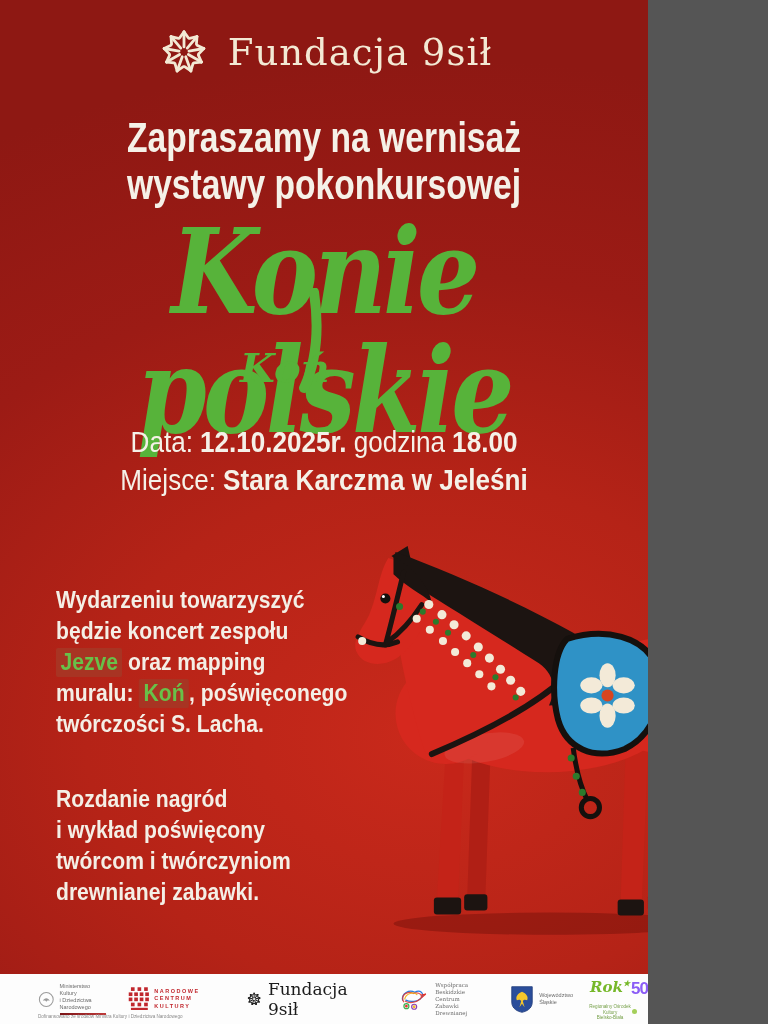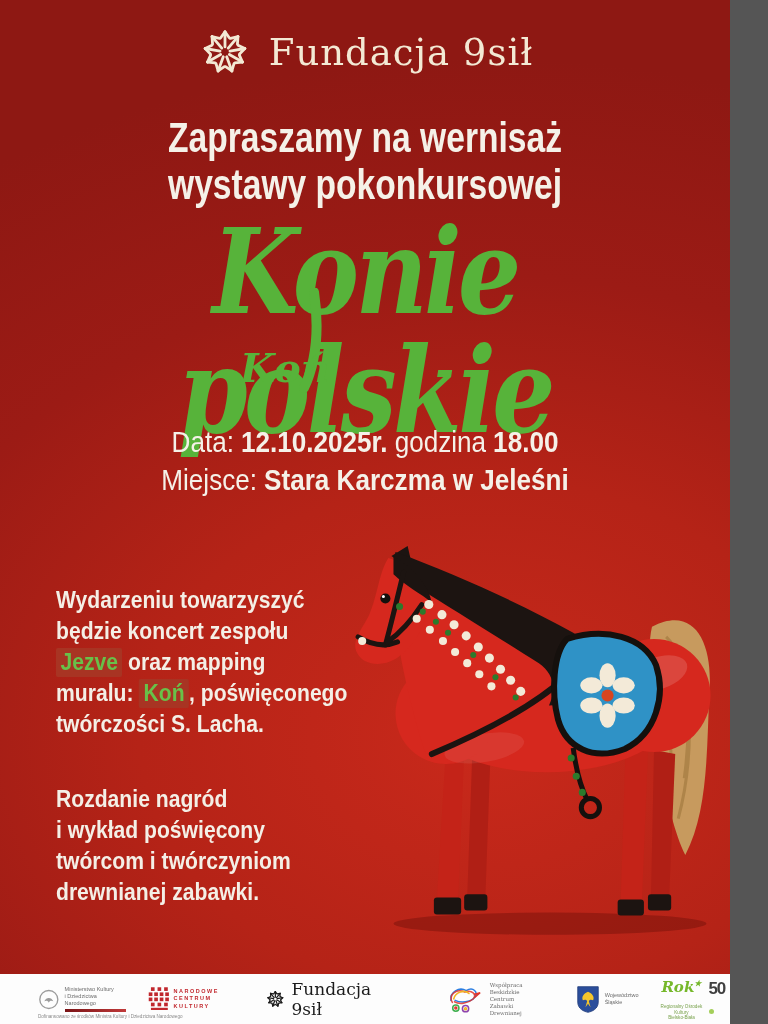--- a/index.html
+++ b/index.html
@@ -1,17 +1,17 @@
 <!DOCTYPE html>
 <html><head>
 <meta charset="utf-8">
 <style>
   html,body{margin:0;padding:0;background:#555;}
   .page{
-    position:relative;width:730px;height:1024px;overflow:hidden;
+    position:relative;width:648px;height:1024px;overflow:hidden;
     background:radial-gradient(900px 680px at 66% 72%, #c9291b 0%, #b52317 38%, #9c1b15 68%, #8e1813 100%);
     font-family:"Liberation Sans", sans-serif;
   }
   
   .brand-row{position:absolute;top:24px;left:0;right:0;display:flex;justify-content:center;align-items:center;gap:16px;color:#f3e9d4;}
   .star{width:56px;height:56px;}
   .brand-name{font-family:"DejaVu Serif", serif;font-size:37px;letter-spacing:1px;color:#f3e9d4;}
   
   .intro{position:absolute;top:114px;left:0;right:0;text-align:center;color:#f5f1e8;
     font-weight:700;font-size:42px;line-height:47px;transform:scaleX(.8);transform-origin:50% 0;letter-spacing:0;}
@@ -49,21 +49,21 @@
   .f9 .star{width:22px;height:22px;}
   .f9 .name{font-family:"DejaVu Serif", serif;font-size:17px;margin-left:6px;color:#1c1c1c;}
   .bczd{margin-left:44px;}
   .bczd .txt{margin-left:8px;font-family:"DejaVu Serif", serif;}
   .slask{margin-left:32px;}
   .slask .txt{margin-left:5px;}
   .rok{margin-left:16px;flex-direction:column;align-items:center;gap:10px;}
   .rok .brand{font-family:"DejaVu Serif", cursive;font-style:italic;font-weight:700;font-size:15px;color:#76b82a;line-height:13px;}
   .rok .brand .st{font-size:8px;vertical-align:super;}
   .rok .cap{color:#76a049;font-size:4.6px;line-height:5.5px;text-align:center;}
-  .fifty{margin-left:0;font-weight:700;font-size:17px;color:#404040;letter-spacing:-1px;}
+  .fifty{margin-left:0;font-weight:700;font-size:17px;color:#8b5cf6;letter-spacing:-1px;}
   .fifty .dot{display:inline-block;width:5px;height:5px;border-radius:50%;background:#a4cf5a;margin-left:1px;}
 </style>
 </head>
 <body>
 
 <div class="page">
 
   <div class="brand-row">
     <svg class="star" viewBox="0 0 100 100">
       <g stroke="currentColor" stroke-width="5" fill="none" stroke-linecap="round" stroke-linejoin="round">

